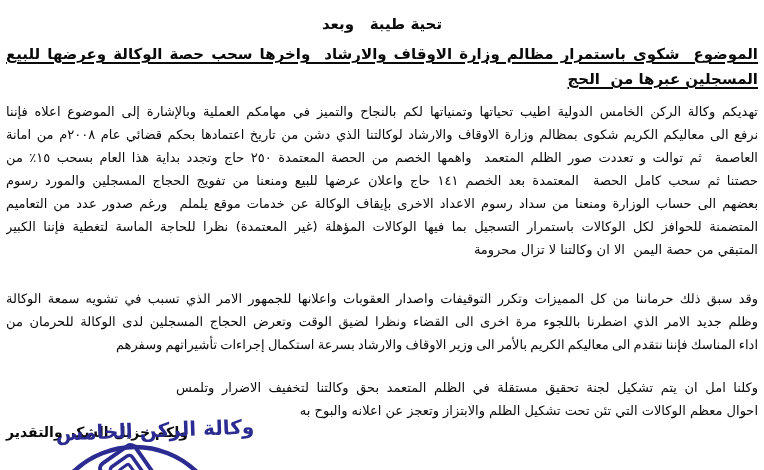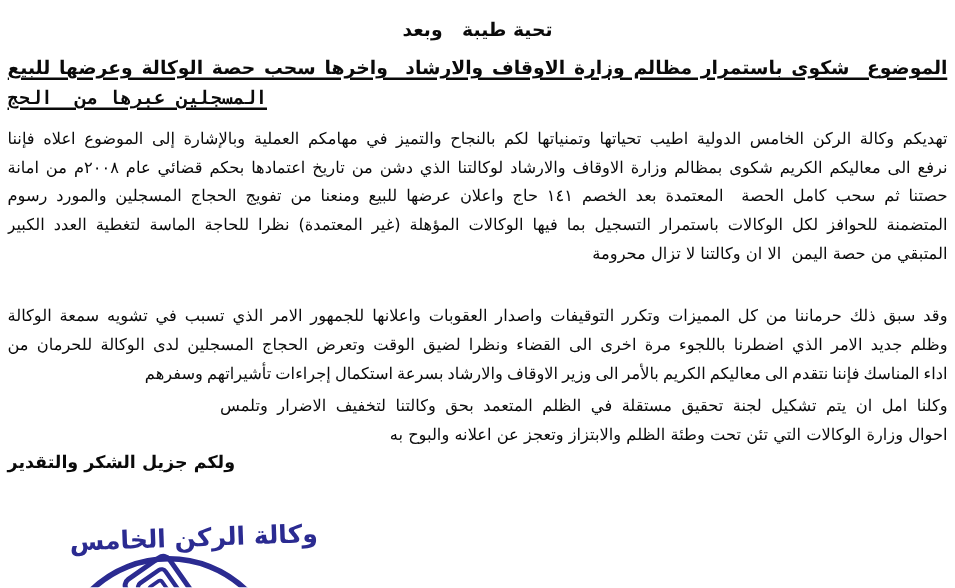--- a/index.html
+++ b/index.html
@@ -29,35 +29,35 @@
     text-decoration: underline;
     text-decoration-thickness: 1.5px;
     text-underline-offset: 3px;
   }
   .subject .s-line.justify {
     text-align: justify;
     text-align-last: justify;
     overflow: hidden;
     max-height: 25px;
   }
-  .subject .s-line.center { text-align: left; font-family: Liberation Mono, monospace; }
+  .subject .s-line.center { text-align: right; }
 
   .para { font-size: 13px; }
   .para .line {
     line-height: 23px;
     max-height: 23px;
     overflow: hidden;
     text-align: justify;
     text-align-last: justify;
   }
   .para .line.last { text-align-last: right; }
 
   .para-1 { margin-top: 4px; }
   .para-2 { margin-top: 26px; font-family: Liberation Serif, serif; }
-  .para-3 { margin-top: 4px; margin-left: 170px; }
+  .para-3 { margin-top: 20px; margin-left: 170px; }
 
   .closing {
     margin-top: 2px;
     text-align: left;
     font-weight: bold;
     font-size: 14px;
     line-height: 16px;
   }
 
   .stamp {
@@ -89,34 +89,36 @@
   <div class="greeting">تحية طيبة &nbsp; وبعد</div>
 
   <div class="subject">
     <div class="s-line justify">الموضوع &nbsp;شكوى باستمرار مظالم وزارة الاوقاف والارشاد &nbsp;واخرها سحب حصة الوكالة وعرضها للبيع وحرمان الحجاج</div>
     <div class="s-line center">المسجلين عبرها من &nbsp;الحج</div>
   </div>
 
   <div class="para para-1">
     <div class="line">تهديكم وكالة الركن الخامس الدولية اطيب تحياتها وتمنياتها لكم بالنجاح والتميز في مهامكم العملية وبالإشارة إلى الموضوع اعلاه فإننا</div>
     <div class="line">نرفع الى معاليكم الكريم شكوى بمظالم وزارة الاوقاف والارشاد لوكالتنا الذي دشن من تاريخ اعتمادها بحكم قضائي عام ٢٠٠٨م من امانة</div>
+    <div class="line">العاصمة &nbsp;ثم توالت و تعددت صور الظلم المتعمد &nbsp;واهمها الخصم من الحصة المعتمدة ٢٥٠ حاج وتجدد بداية هذا العام بسحب ١٥٪ من</div>
     <div class="line">حصتنا ثم سحب كامل الحصة &nbsp;المعتمدة بعد الخصم ١٤١ حاج واعلان عرضها للبيع ومنعنا من تفويج الحجاج المسجلين والمورد رسوم</div>
-    <div class="line">المتضمنة للحوافز لكل الوكالات باستمرار التسجيل بما فيها الوكالات المؤهلة (غير المعتمدة) نظرا للحاجة الماسة لتغطية العدد الكبير</div>
+    <div class="line">بعضهم الى حساب الوزارة ومنعنا من سداد رسوم الاعداد الاخرى بإيقاف الوكالة عن خدمات موقع يلملم &nbsp;ورغم صدور عدد من التعاميم</div>
+    <div class="line">المتضمنة للحوافز لكل الوكالات باستمرار التسجيل بما فيها الوكالات المؤهلة (غير المعتمدة) نظرا للحاجة الماسة لتغطية فإننا الكبير</div>
     <div class="line last">المتبقي من حصة اليمن &nbsp;الا ان وكالتنا لا تزال محرومة</div>
   </div>
 
   <div class="para para-2">
     <div class="line">وقد سبق ذلك حرماننا من كل المميزات وتكرر التوقيفات واصدار العقوبات واعلانها للجمهور الامر الذي تسبب في تشويه سمعة الوكالة</div>
     <div class="line">وظلم جديد الامر الذي اضطرنا باللجوء مرة اخرى الى القضاء ونظرا لضيق الوقت وتعرض الحجاج المسجلين لدى الوكالة للحرمان من</div>
     <div class="line last">اداء المناسك فإننا نتقدم الى معاليكم الكريم بالأمر الى وزير الاوقاف والارشاد بسرعة استكمال إجراءات تأشيراتهم وسفرهم</div>
   </div>
 
   <div class="para para-3">
     <div class="line">وكلنا امل ان يتم تشكيل لجنة تحقيق مستقلة في الظلم المتعمد بحق وكالتنا لتخفيف الاضرار وتلمس</div>
-    <div class="line last">احوال وزارة الوكالات التي تئن تحت وطئة الظلم والابتزاز وتعجز عن اعلانه والبوح به</div>
+    <div class="line last">احوال معظم الوكالات التي تئن تحت تشكيل الظلم والابتزاز وتعجز عن اعلانه والبوح به</div>
   </div>
 
   <div class="closing">ولكم جزيل الشكر والتقدير</div>
 
   <div class="stamp">
     <div class="stamp-name" style="color:#2b2b91;">وكالة الركن الخامس</div>
     <svg class="stamp-seal" width="210" height="32" viewBox="0 0 210 32">
       <circle cx="100" cy="98" r="89" fill="none" stroke="#2b2b91" stroke-width="4.5"></circle>
       <g transform="translate(92,34) rotate(-35)" stroke="#2b2b91" fill="none">
         <rect x="-21" y="-21" width="42" height="42" rx="6" stroke-width="4"></rect>

